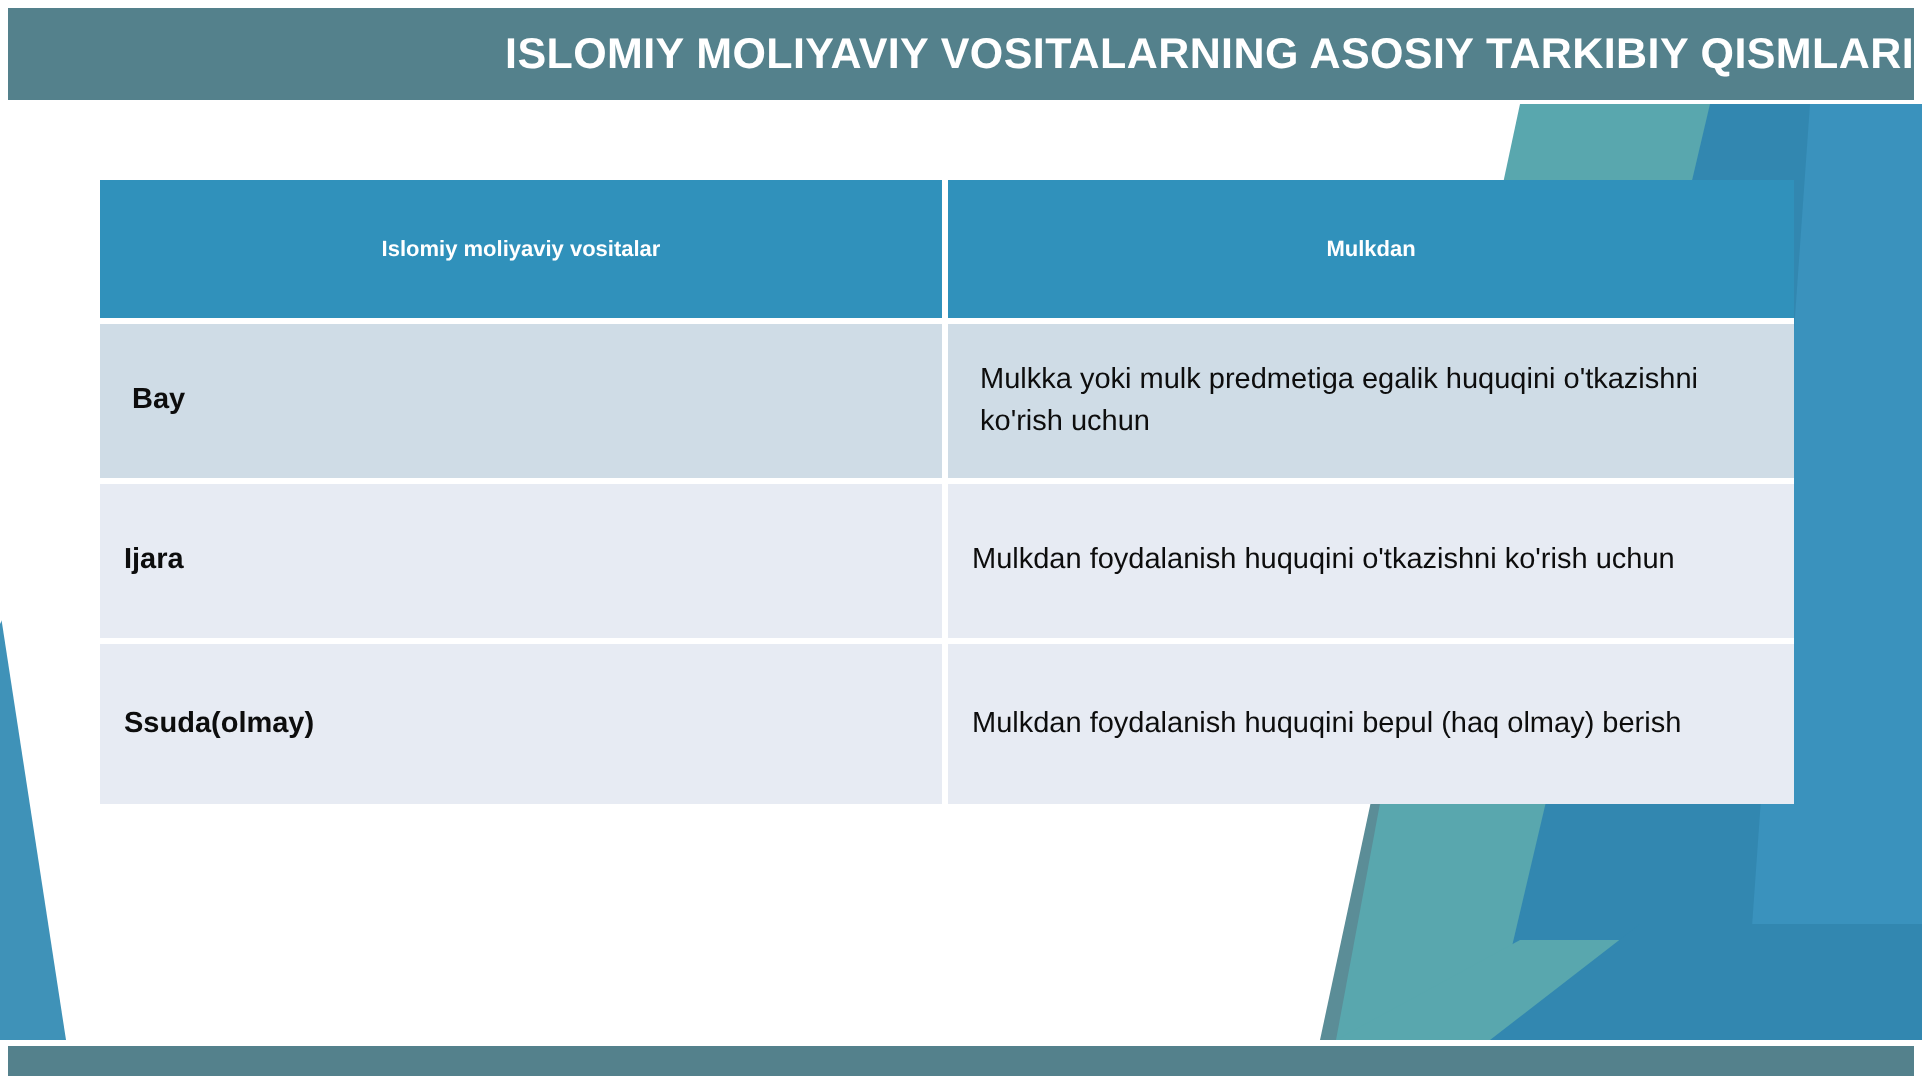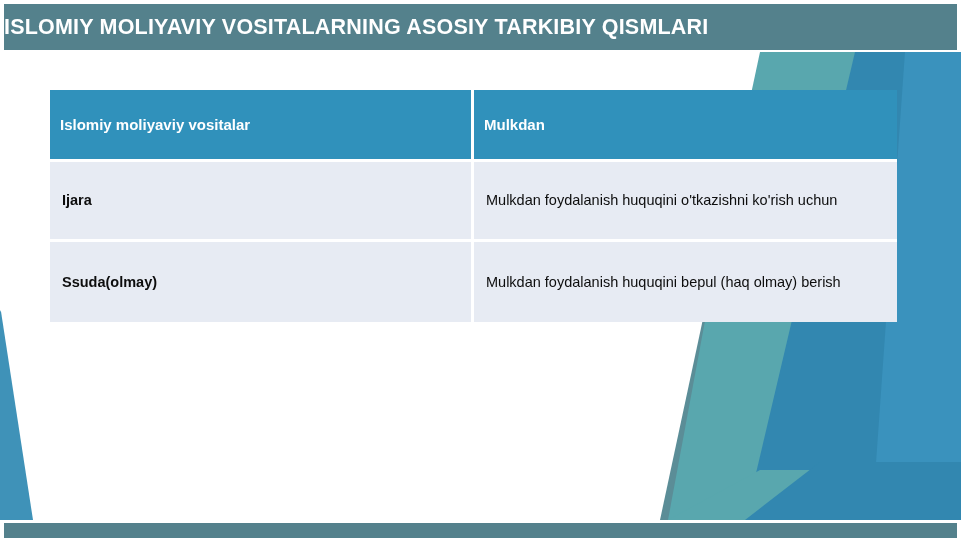--- a/index.html
+++ b/index.html
@@ -41,21 +41,21 @@
     box-sizing: border-box;
     border-bottom: 2px solid #ffffff;
   }
   .title-text {
     position: absolute;
     left: 0;
     top: 0;
     width: 100%;
     height: 46px;
     line-height: 46px;
-    text-align: left;
+    text-align: right;
     color: #ffffff;
     font-size: 21.5px;
     font-weight: bold;
     letter-spacing: 0.2px;
     white-space: nowrap;
     font-family: "Liberation Sans", sans-serif;
   }
 
   
   .bottom-band {
@@ -91,24 +91,24 @@
     border-collapse: separate;
     border-spacing: 0;
     table-layout: fixed;
   }
   table.tbl col.c1 { width: 424px; }
   table.tbl col.c2 { width: 423px; }
 
   table.tbl th {
     background: #3091bb;
     color: #ffffff;
-    font-size: 15px;
+    font-size: 11px;
     font-weight: bold;
     height: 72px;
-    text-align: left;
+    text-align: center;
     vertical-align: middle;
     padding: 0 10px;
     border-right: 3px solid #ffffff;
     border-bottom: 3px solid #ffffff;
     box-sizing: border-box;
   }
   table.tbl th.last { border-right: none; }
 
   table.tbl td {
     font-size: 14.5px;
@@ -174,20 +174,24 @@
         <col class="c1">
         <col class="c2">
       </colgroup>
       <thead>
         <tr>
           <th>Islomiy moliyaviy vositalar</th>
           <th class="last">Mulkdan</th>
         </tr>
       </thead>
       <tbody>
+        <tr class="r-even">
+          <td class="term">Bay</td>
+          <td class="desc last">Mulkka yoki mulk predmetiga egalik huquqini o'tkazishni ko'rish uchun</td>
+        </tr>
         <tr class="r-odd">
           <td class="term">Ijara</td>
           <td class="desc last">Mulkdan foydalanish huquqini o'tkazishni ko'rish uchun</td>
         </tr>
         <tr class="r-odd bottom">
           <td class="term">Ssuda(olmay)</td>
           <td class="desc last">Mulkdan foydalanish huquqini bepul (haq olmay) berish</td>
         </tr>
       </tbody>
     </table>

